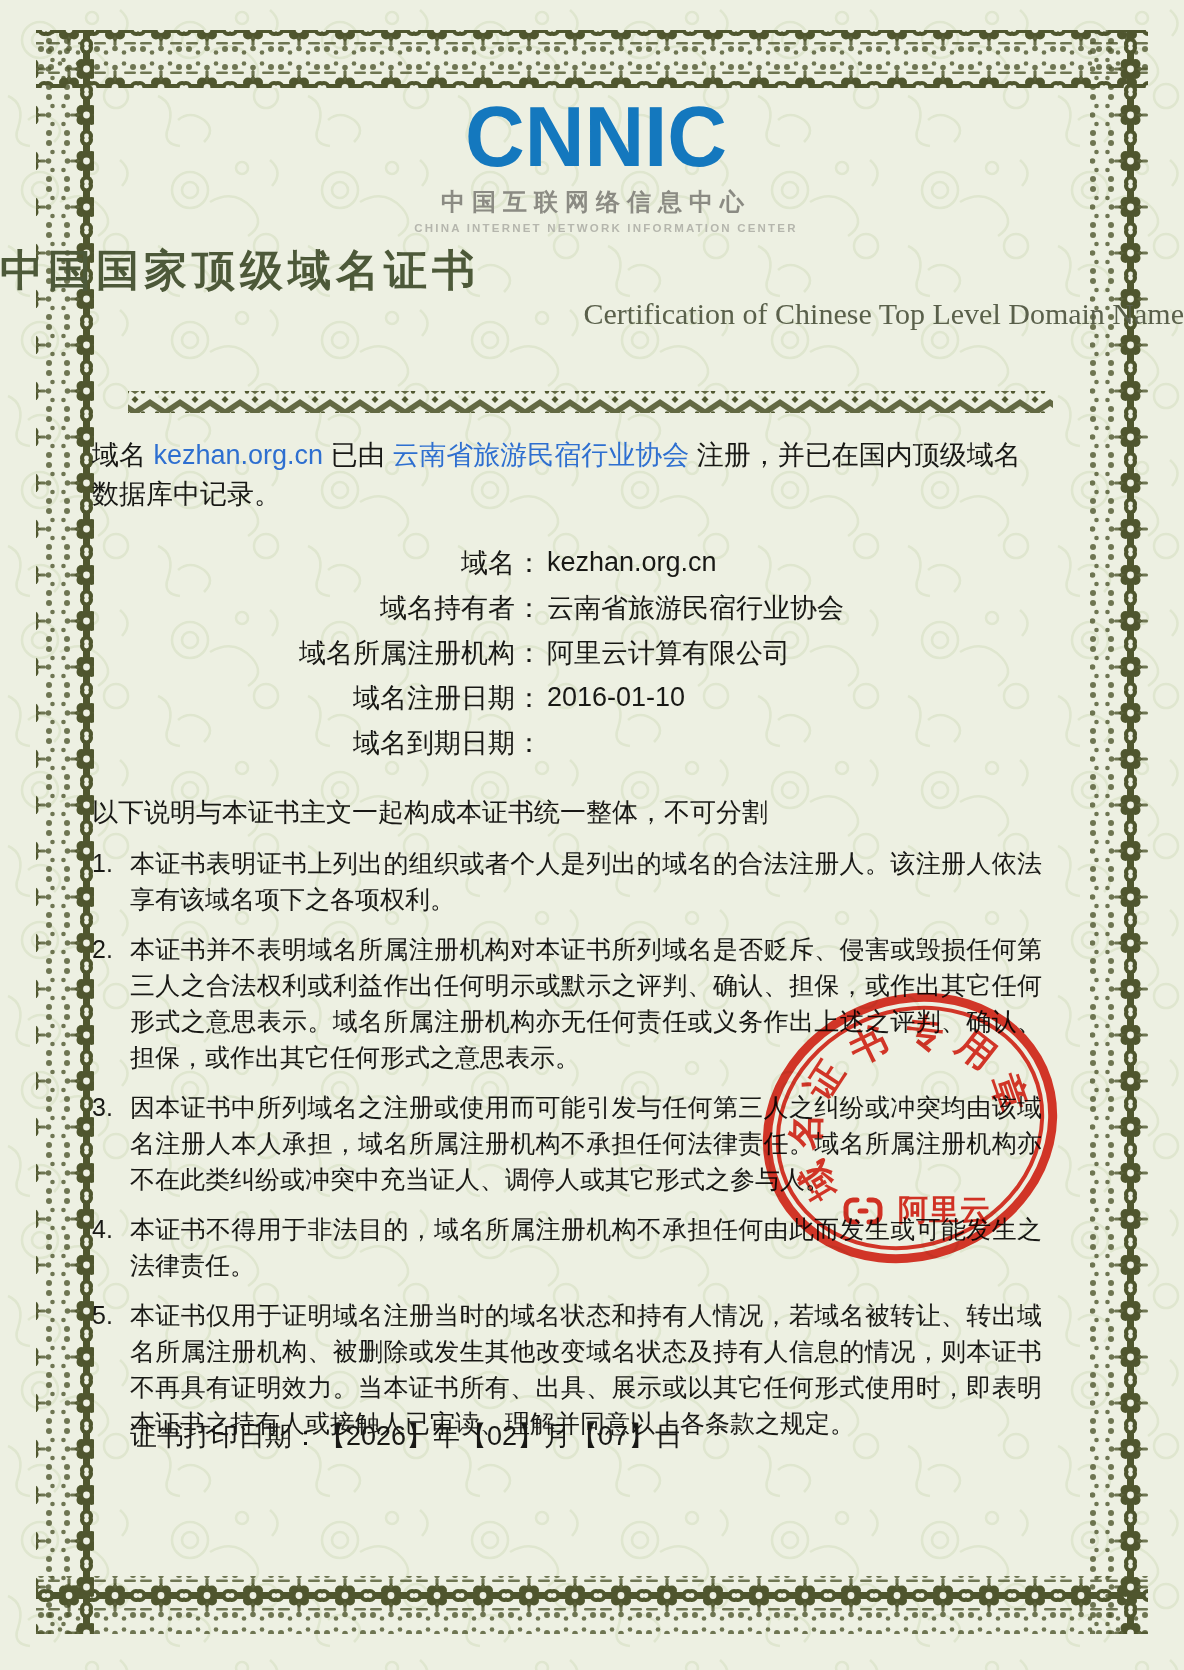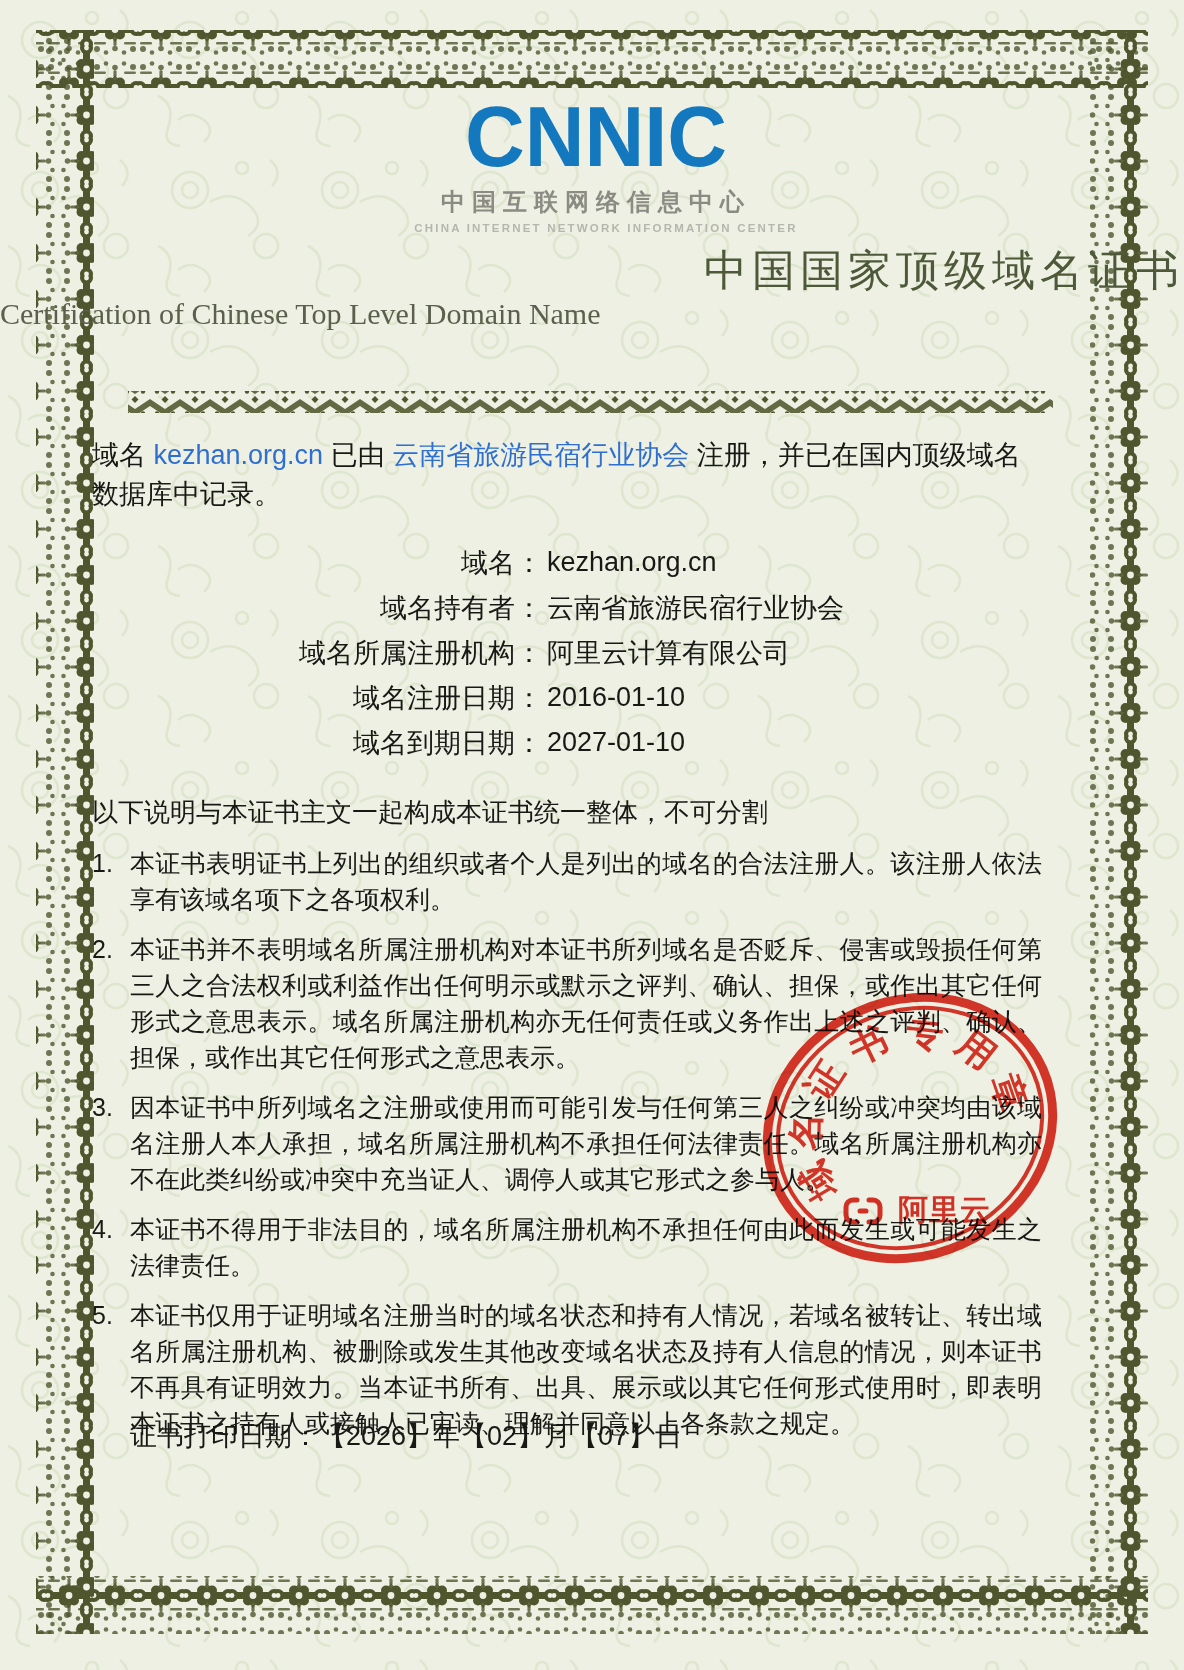--- a/index.html
+++ b/index.html
@@ -17,23 +17,23 @@
   .page{position:relative;width:1184px;height:1670px;background:var(--bg);overflow:hidden;}
   .bg-svg{position:absolute;left:0;top:0;z-index:0;display:block;}
   .content{position:absolute;inset:0;z-index:1;}
 
   
   .logo-block{position:absolute;top:96px;left:4px;width:100%;text-align:center;}
   .logo-cn{margin-top:4px;font-size:24px;letter-spacing:7px;color:#8b8b83;font-weight:bold;}
   .logo-en{margin-top:4px;font-size:11.5px;letter-spacing:2.2px;color:#b5b6ad;font-weight:bold;padding-left:20px;}
 
   
-  .cert-title{position:absolute;top:242px;left:0;width:100%;text-align:right;
-    font-size:43px;font-weight:normal;letter-spacing:5px;color:var(--title);}
-  .cert-subtitle{position:absolute;top:297px;left:0;width:100%;text-align:left;
+  .cert-title{position:absolute;top:242px;left:0;width:100%;text-align:left;
+    font-size:43px;font-weight:bold;letter-spacing:5px;color:var(--title);}
+  .cert-subtitle{position:absolute;top:297px;left:0;width:100%;text-align:right;
     font-family:"Liberation Serif","DejaVu Serif",serif;font-size:30px;color:var(--subtitle);}
 
   
   .intro{position:absolute;top:428px;left:92px;width:936px;
     font-size:27px;line-height:39px;color:var(--ink);margin-top:8px;}
   .intro a{color:var(--link);text-decoration:none;}
 
   
   .details{position:absolute;top:540px;left:92px;width:936px;}
   .detail-row{display:flex;height:45px;align-items:center;font-size:27px;color:var(--ink);}
@@ -210,21 +210,20 @@
         <span class="detail-value">阿里云计算有限公司</span>
       </div>
       <div class="detail-row">
         <span class="detail-label">域名注册日期</span>
         <span class="detail-colon">：</span>
         <span class="detail-value">2016-01-10</span>
       </div>
       <div class="detail-row">
         <span class="detail-label">域名到期日期</span>
         <span class="detail-colon">：</span>
-        <span class="detail-value">2027-01-10</span>
       </div>
     </div>
 
     <p class="notice">以下说明与本证书主文一起构成本证书统一整体，不可分割</p>
 
     <ol class="terms">
       <li class="term-item">
         <span class="term-num">1.</span>
         <span>本证书表明证书上列出的组织或者个人是列出的域名的合法注册人。该注册人依法享有该域名项下之各项权利。</span>
       </li>

